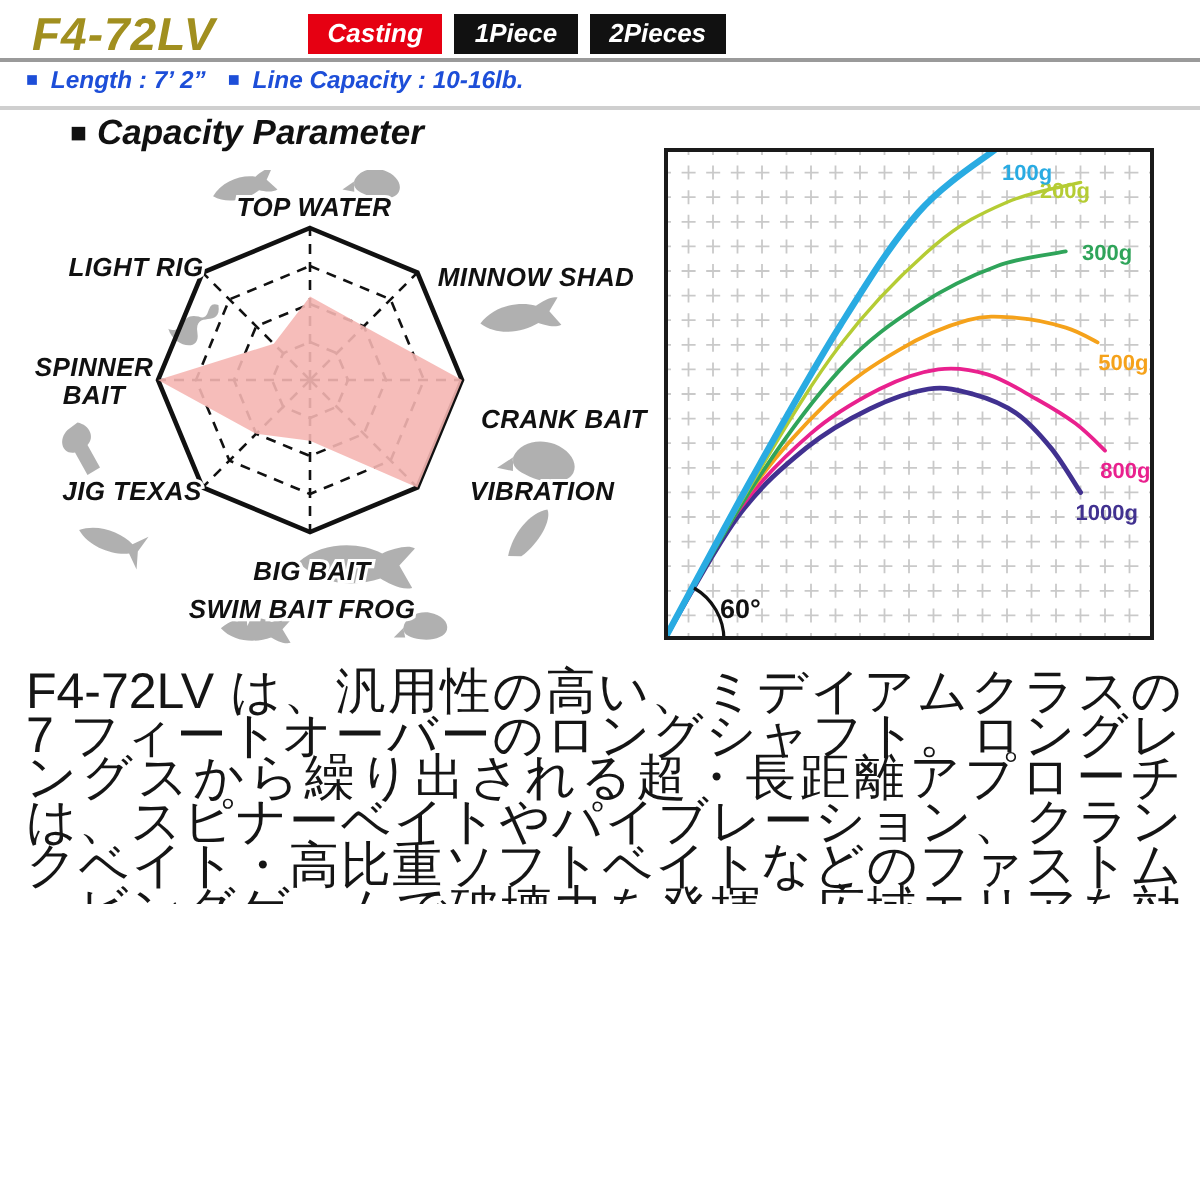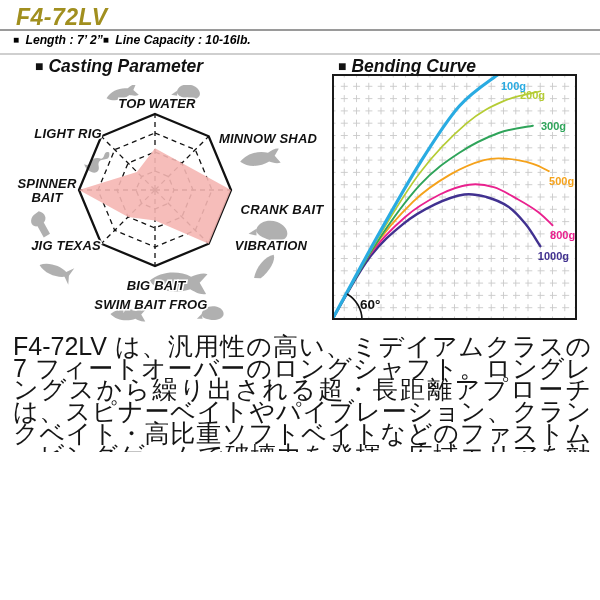--- a/index.html
+++ b/index.html
@@ -9,22 +9,22 @@
   
   .header{position:absolute;top:4px;left:16px;right:0;display:flex;align-items:flex-start;}
   .title{font-size:23px;font-weight:bold;font-style:italic;color:#a18f1f;letter-spacing:.5px;}
   .badges{display:flex;gap:6px;margin-left:46px;margin-top:3px;}
   .badge{color:#fff;font-weight:bold;font-style:italic;font-size:13px;line-height:1;
          padding:3px 10px 4px;}
   .rule1{position:absolute;top:29px;left:0;width:600px;border-top:2px solid #9a9a9a;}
   .rule2{position:absolute;top:53px;left:0;width:600px;border-top:2px solid #cfcfcf;}
 
   
-  .spec-bar{position:absolute;top:33px;left:13px;right:2px;display:flex;
-            font-size:12.2px;font-weight:bold;font-style:italic;color:#000000;white-space:nowrap;}
+  .spec-bar{position:absolute;top:33px;left:13px;right:2px;display:flex;gap:11px;
+            font-size:12.2px;font-weight:bold;font-style:italic;color:#1d4ed8;white-space:nowrap;}
   .spec-item .sq2{font-style:normal;font-size:10px;margin-right:3px;position:relative;top:-1px;}
 
   
   .sec-title{position:absolute;top:56px;font-size:17.5px;font-weight:bold;font-style:italic;color:#111;}
   .sec-title .sq{font-style:normal;font-size:14px;margin-right:5px;position:relative;top:-1px;}
   .sec-left{left:35px;}
   .sec-right{left:338px;}
 
   
   #radar-svg{position:absolute;left:10px;top:85px;}
@@ -40,32 +40,36 @@
   .desc{position:absolute;left:13px;top:336px;width:578px;margin:0;
         font-size:25px;line-height:21.7px;color:#151515;text-align:justify;}
 </style>
 </head>
 <body>
 
 <div class="page">
 
   <div class="header">
     <div class="title">F4-72LV</div>
+    <div class="badges">
+        <div class="badge" style="background: rgb(230, 0, 18);">Casting</div>
+        <div class="badge" style="background: rgb(17, 17, 17);">1Piece</div>
+        <div class="badge" style="background: rgb(17, 17, 17);">2Pieces</div>
+      </div>
   </div>
   <div class="rule1"></div>
 
   <div class="spec-bar">
       <span class="spec-item"><span class="sq2">■</span> Length : 7’ 2”</span>
       <span class="spec-item"><span class="sq2">■</span> Line Capacity : 10-16lb.</span>
     </div>
   <div class="rule2"></div>
 
-  <div class="sec-title sec-left"><span class="sq">■</span><span>Casting Parameter</span></div>
+  <div class="sec-title sec-left"><span class="sq">■</span><span>Capacity Parameter</span></div>
 
-  <div class="sec-title sec-right"><span class="sq">■</span><span>Bending Curve</span></div>
 
   <svg id="radar-svg" width="320" height="252" viewBox="0 0 320 252">
       <path d="M-16,0 C-10,-6 0,-7 7,-4 C10,-5.5 14,-7 16,-6 L12,-1 L16,5 C13,6 9,4 7,3 C0,6 -10,6 -16,0 Z" transform="translate(112,9) rotate(-15) scale(1)" fill="#9c9c9c" opacity="0.8"></path>
       <path d="M-13,1 C-12,-5 -5,-8 1,-7 C7,-6 11,-2 10,2 C9,6 2,8 -4,7 C-9,6 -13,5 -13,1 Z M-13,1 L-18,6 L-12,6 Z" transform="translate(180,7) rotate(10) scale(1)" fill="#9c9c9c" opacity="0.8"></path>
       <path d="M-16,0 C-10,-6 0,-7 7,-4 C10,-5.5 14,-7 16,-6 L12,-1 L16,5 C13,6 9,4 7,3 C0,6 -10,6 -16,0 Z" transform="translate(250,74) rotate(-8) scale(1.25)" fill="#9c9c9c" opacity="0.8"></path>
       <path d="M-13,1 C-12,-5 -5,-8 1,-7 C7,-6 11,-2 10,2 C9,6 2,8 -4,7 C-9,6 -13,5 -13,1 Z M-13,1 L-18,6 L-12,6 Z" transform="translate(264,146) rotate(12) scale(1.35)" fill="#9c9c9c" opacity="0.8"></path>
       <path d="M-9,7 C-6,-1 2,-8 9,-8 C10,-4 4,4 -4,8 Z" transform="translate(254,182) rotate(-10) scale(1.3)" fill="#9c9c9c" opacity="0.8"></path>
       <path d="M-16,0 C-10,-6 0,-7 7,-4 C10,-5.5 14,-7 16,-6 L12,-1 L16,5 C13,6 9,4 7,3 C0,6 -10,6 -16,0 Z" transform="translate(168,198) rotate(4) scale(1.8)" fill="#9c9c9c" opacity="0.8"></path>
       <path d="M-16,0 C-10,-6 0,-7 7,-4 C10,-5.5 14,-7 16,-6 L12,-1 L16,5 C13,6 9,4 7,3 C0,6 -10,6 -16,0 Z" transform="translate(118,230) rotate(3) scale(1.1)" fill="#9c9c9c" opacity="0.8"></path>
       <path d="M-13,1 C-12,-5 -5,-8 1,-7 C7,-6 11,-2 10,2 C9,6 2,8 -4,7 C-9,6 -13,5 -13,1 Z M-13,1 L-18,6 L-12,6 Z" transform="translate(204,228) rotate(0) scale(0.95)" fill="#9c9c9c" opacity="0.8"></path>

